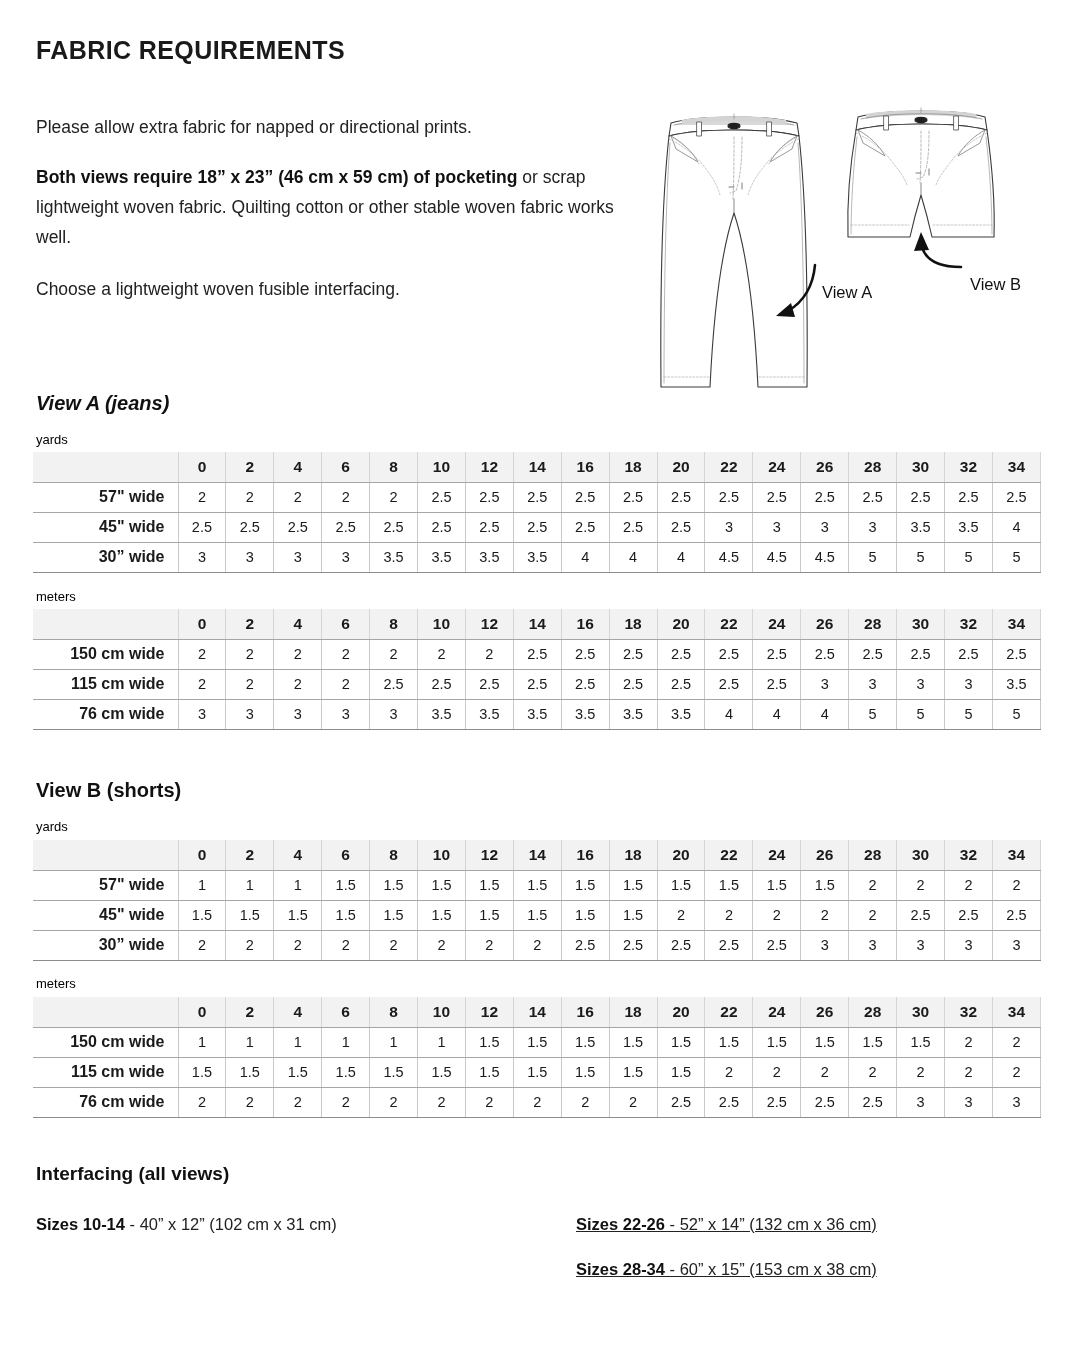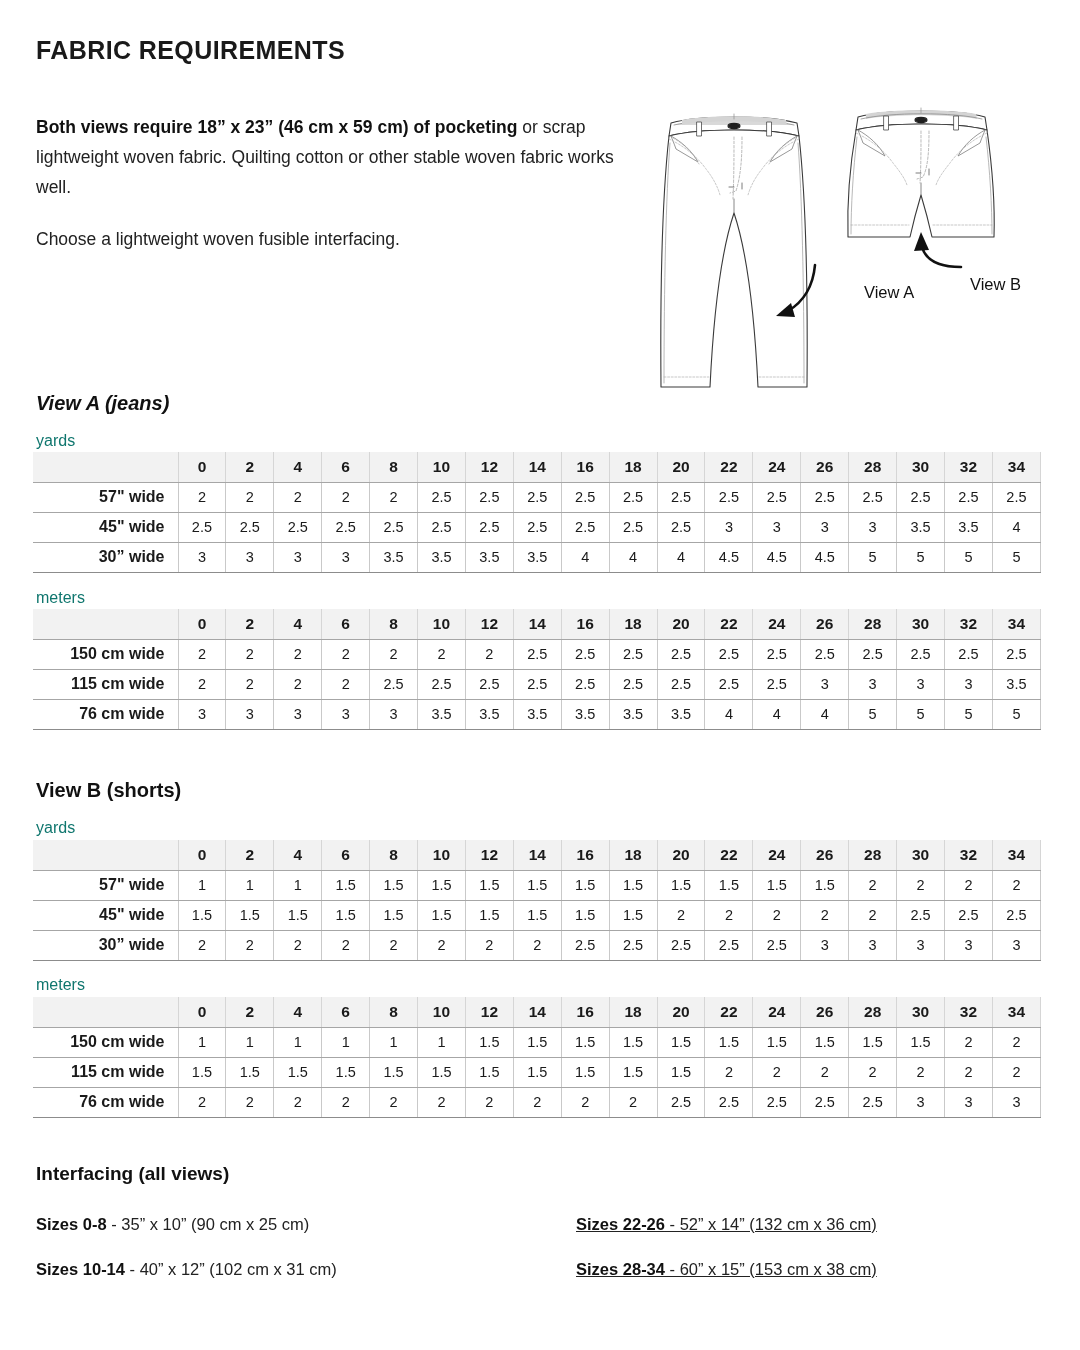--- a/index.html
+++ b/index.html
@@ -47,36 +47,36 @@
     position: absolute;
     left: 630px; top: 95px;
     width: 430px; height: 330px;
   }
   .illus svg { display: block; }
   .view-label {
     position: absolute;
     font-size: 16.5px;
     color: #111;
   }
-  .view-a-label { left: 192px; top: 188px; margin-left: 42px; }
+  .view-a-label { left: 192px; top: 188px; }
   .view-b-label { left: 340px; top: 160px; margin-top: 20px; }
 
   
   .sec-head {
     position: absolute;
     left: 36px;
     font-size: 20px;
     font-weight: bold;
     color: #111;
   }
   .unit-label {
     position: absolute;
     left: 36px;
-    font-size: 16px;
-    color: #0f766e;
+    font-size: 13px;
+    color: #000000;
   }
 
   
   table.fab {
     position: absolute;
     left: 33px;
     width: 1008px;
     border-collapse: collapse;
     font-size: 14.5px;
     table-layout: fixed;
@@ -139,20 +139,23 @@
   .inter-item b { font-weight: bold; color: #111; }
 </style>
 </head>
 <body>
 
 <div class="page">
 
   <div class="doc-title">FABRIC REQUIREMENTS</div>
 
   <div class="intro">
+    <p>
+      <span>Please allow extra fabric for napped or directional prints.</span>
+    </p>
     <p class="tight"><strong>Both views require 18” x 23” (46 cm x 59 cm) of pocketing</strong><span> or scrap lightweight woven fabric. Quilting cotton or other stable woven fabric works well.</span></p>
     <p>
       <span>Choose a lightweight woven fusible interfacing.</span>
     </p>
   </div>
 
   <div class="illus">
     <svg width="430" height="330" viewBox="0 0 430 330">
       <g fill="none" stroke="#3a3a3a" stroke-width="1.1" stroke-linejoin="round" stroke-linecap="round">
 
@@ -698,21 +701,20 @@
           <td>2.5</td>
           <td>3</td>
           <td>3</td>
           <td>3</td>
         </tr>
       </tbody>
     </table>
 
   <div class="inter-head">Interfacing (all views)</div>
   <div class="inter-col inter-col-left">
-      <div class="inter-item"><b>Sizes 0-8</b><span> - 35” x 10” (90 cm x 25 cm)</span></div>
       <div class="inter-item"><b>Sizes 10-14</b><span> - 40” x 12” (102 cm x 31 cm)</span></div>
     </div>
   <div class="inter-col inter-col-right">
       <div class="inter-item"><b>Sizes 22-26</b><span> - 52” x 14” (132 cm x 36 cm)</span></div>
       <div class="inter-item"><b>Sizes 28-34</b><span> - 60” x 15” (153 cm x 38 cm)</span></div>
     </div>
 
 </div>
 
 </body></html>

